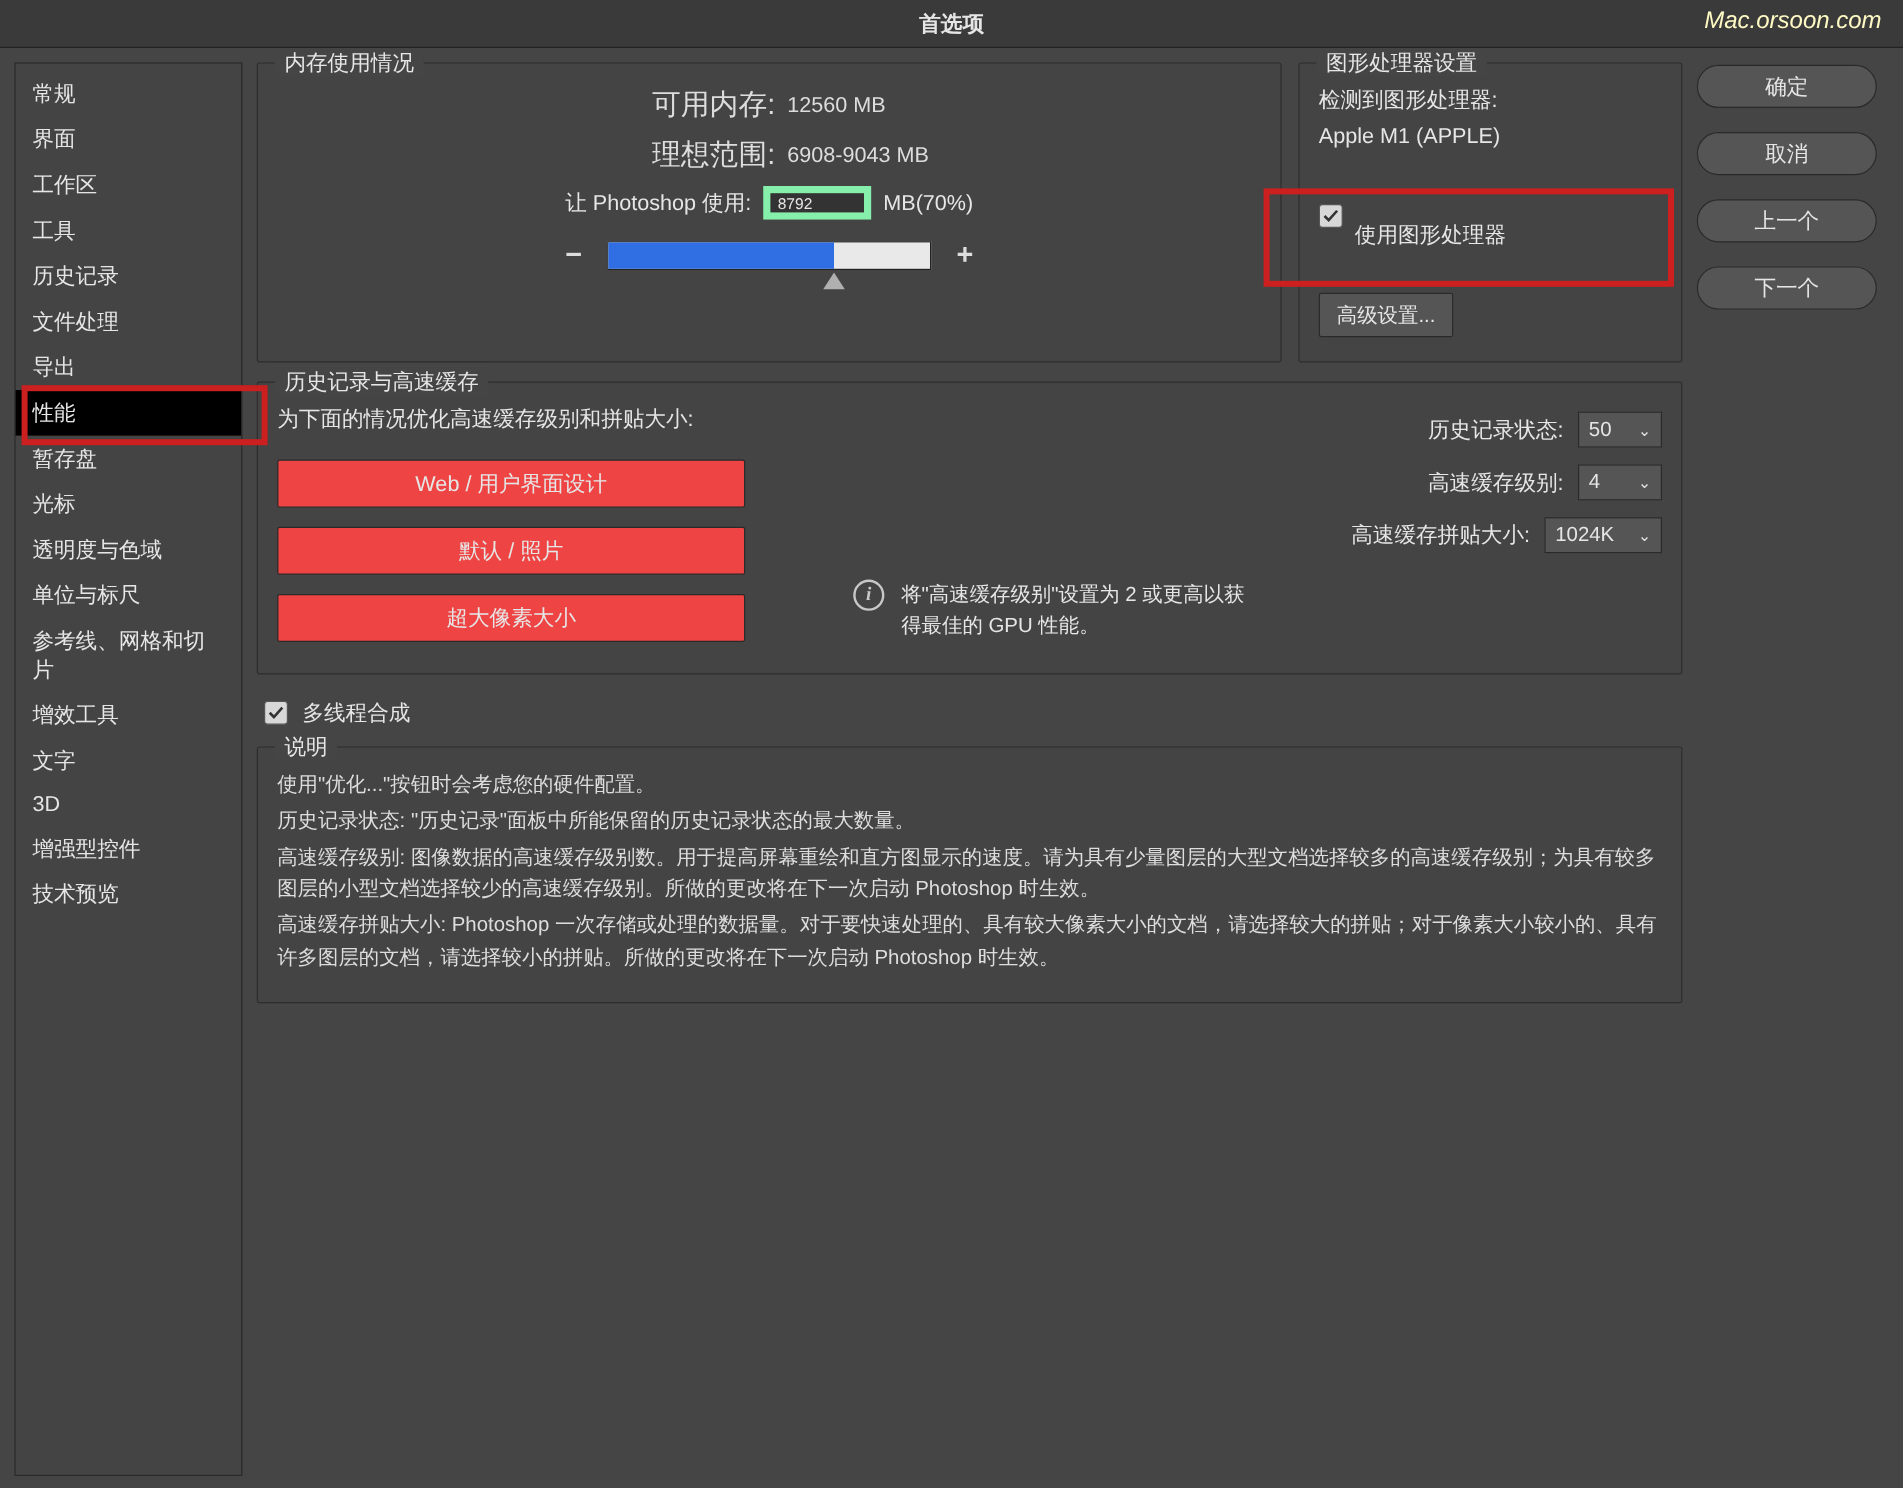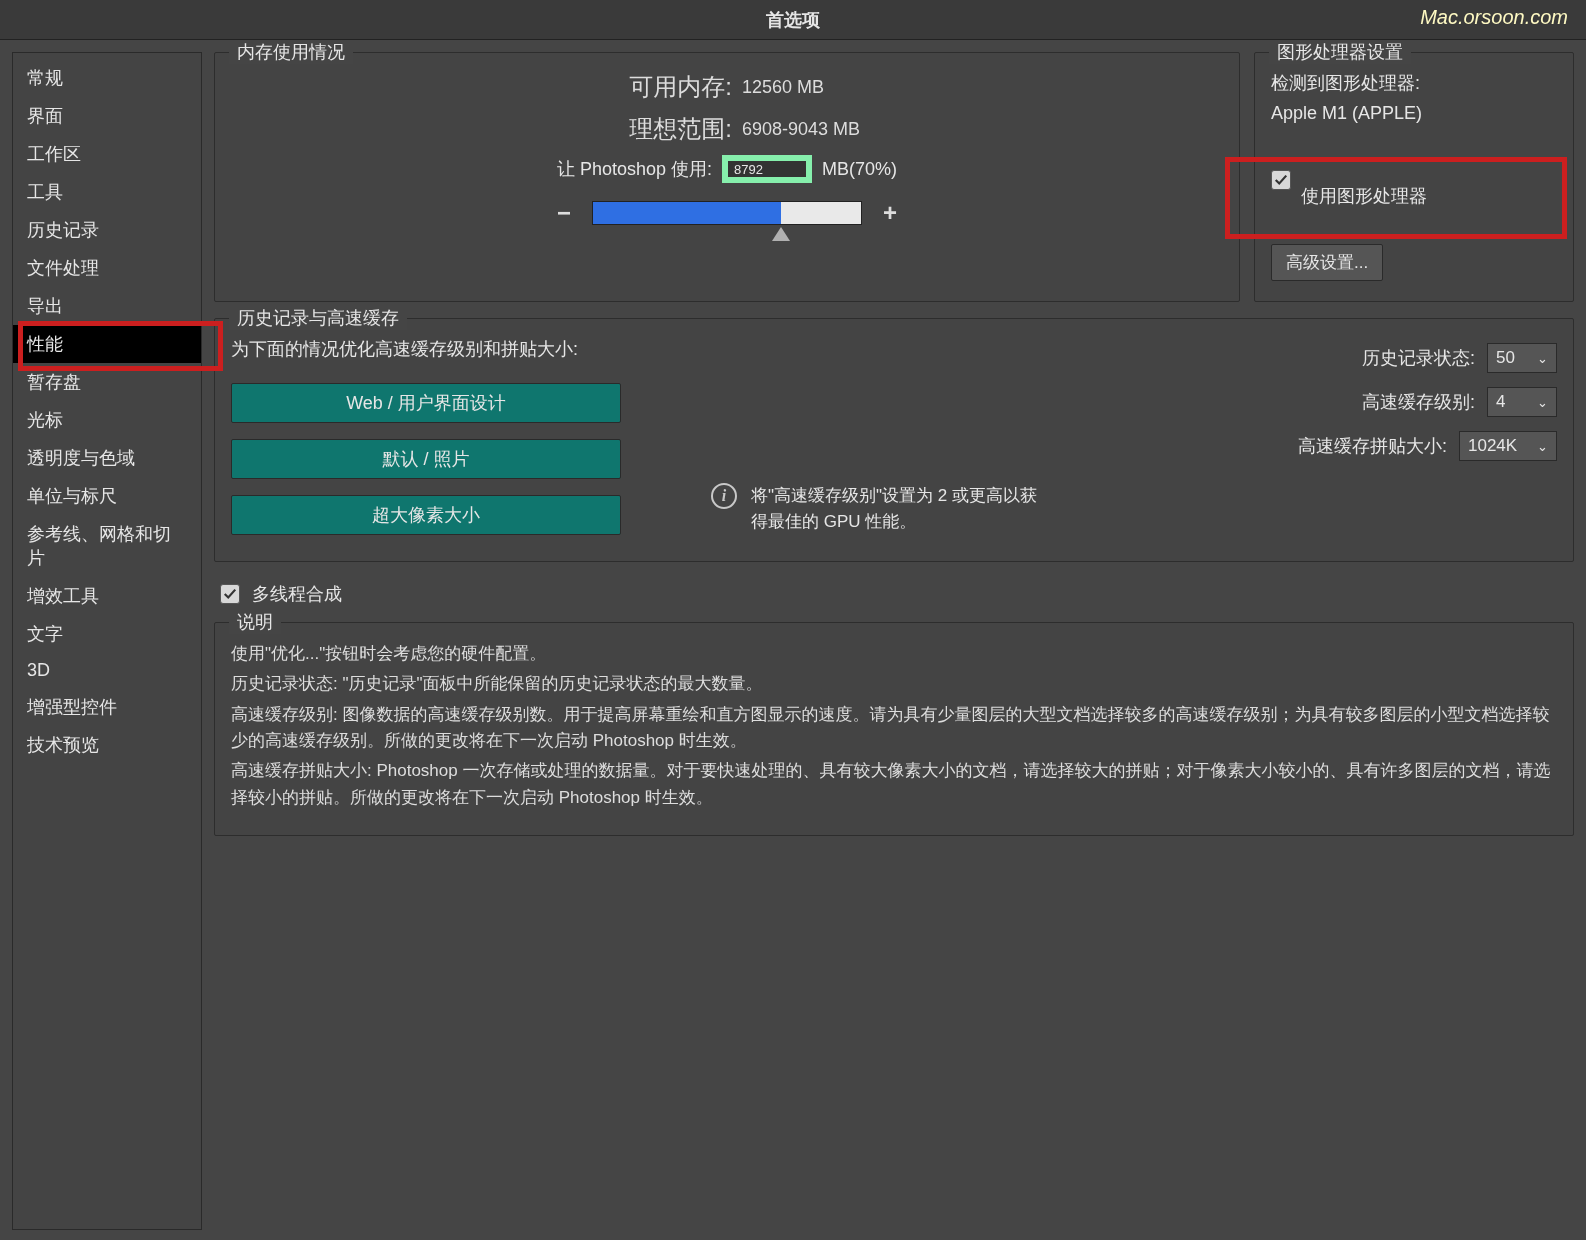--- a/index.html
+++ b/index.html
@@ -95,21 +95,21 @@
   margin-top:36px; display:inline-block; background:#555; border:1px solid #2a2a2a;
   padding:6px 14px; font-size:17px; cursor:pointer; border-radius:2px;
 }
 .redbox { position:absolute; border:5px solid #cc1f1f; pointer-events:none; }
 .red-gpu { left:-30px; top:104px; right:6px; height:82px; }
 .histgroup { padding-bottom: 26px; }
 .histflex { display:flex; gap:20px; }
 .hleft { flex: 0 0 400px; display:flex; flex-direction:column; gap:16px; }
 .optlabel { font-size:18px; margin-bottom: 6px; }
 .obtn {
-  background:#0f766e; border:1px solid #2a2a2a; color:#e6e6e6;
+  background:#ef4444; border:1px solid #2a2a2a; color:#e6e6e6;
   height:40px; font-size:18px; cursor:pointer; border-radius:2px; width:390px;
 }
 .hright { flex:1; display:flex; flex-direction:column; gap:14px; padding-top:6px;}
 .rrow { display:flex; align-items:center; justify-content:flex-end; gap:12px; }
 .rrow .rk { font-size:18px; }
 .select {
   background:#555; border:1px solid #2a2a2a; color:#e6e6e6;
   height:30px; font-size:17px; padding: 2px 8px; display:flex; align-items:center; gap:14px;
   cursor:pointer;
 }
@@ -258,14 +258,20 @@
         <div class="legend">说明</div>
         <div class="desc">
           <p>使用"优化..."按钮时会考虑您的硬件配置。</p>
           <p>历史记录状态: "历史记录"面板中所能保留的历史记录状态的最大数量。</p>
           <p>高速缓存级别: 图像数据的高速缓存级别数。用于提高屏幕重绘和直方图显示的速度。请为具有少量图层的大型文档选择较多的高速缓存级别；为具有较多图层的小型文档选择较少的高速缓存级别。所做的更改将在下一次启动 Photoshop 时生效。</p>
           <p>高速缓存拼贴大小: Photoshop 一次存储或处理的数据量。对于要快速处理的、具有较大像素大小的文档，请选择较大的拼贴；对于像素大小较小的、具有许多图层的文档，请选择较小的拼贴。所做的更改将在下一次启动 Photoshop 时生效。</p>
         </div>
       </div>
     </div>
 
+    <div class="rightcol">
+      <button class="pillbtn">确定</button>
+      <button class="pillbtn">取消</button>
+      <button class="pillbtn">上一个</button>
+      <button class="pillbtn">下一个</button>
+    </div>
   </div>
 </div>
 
 </body></html>

